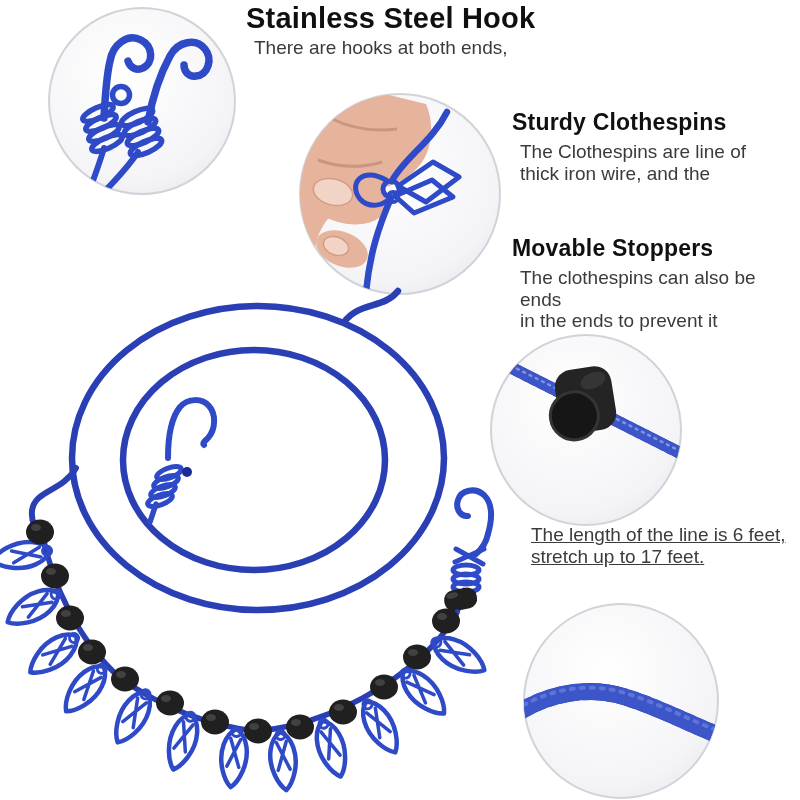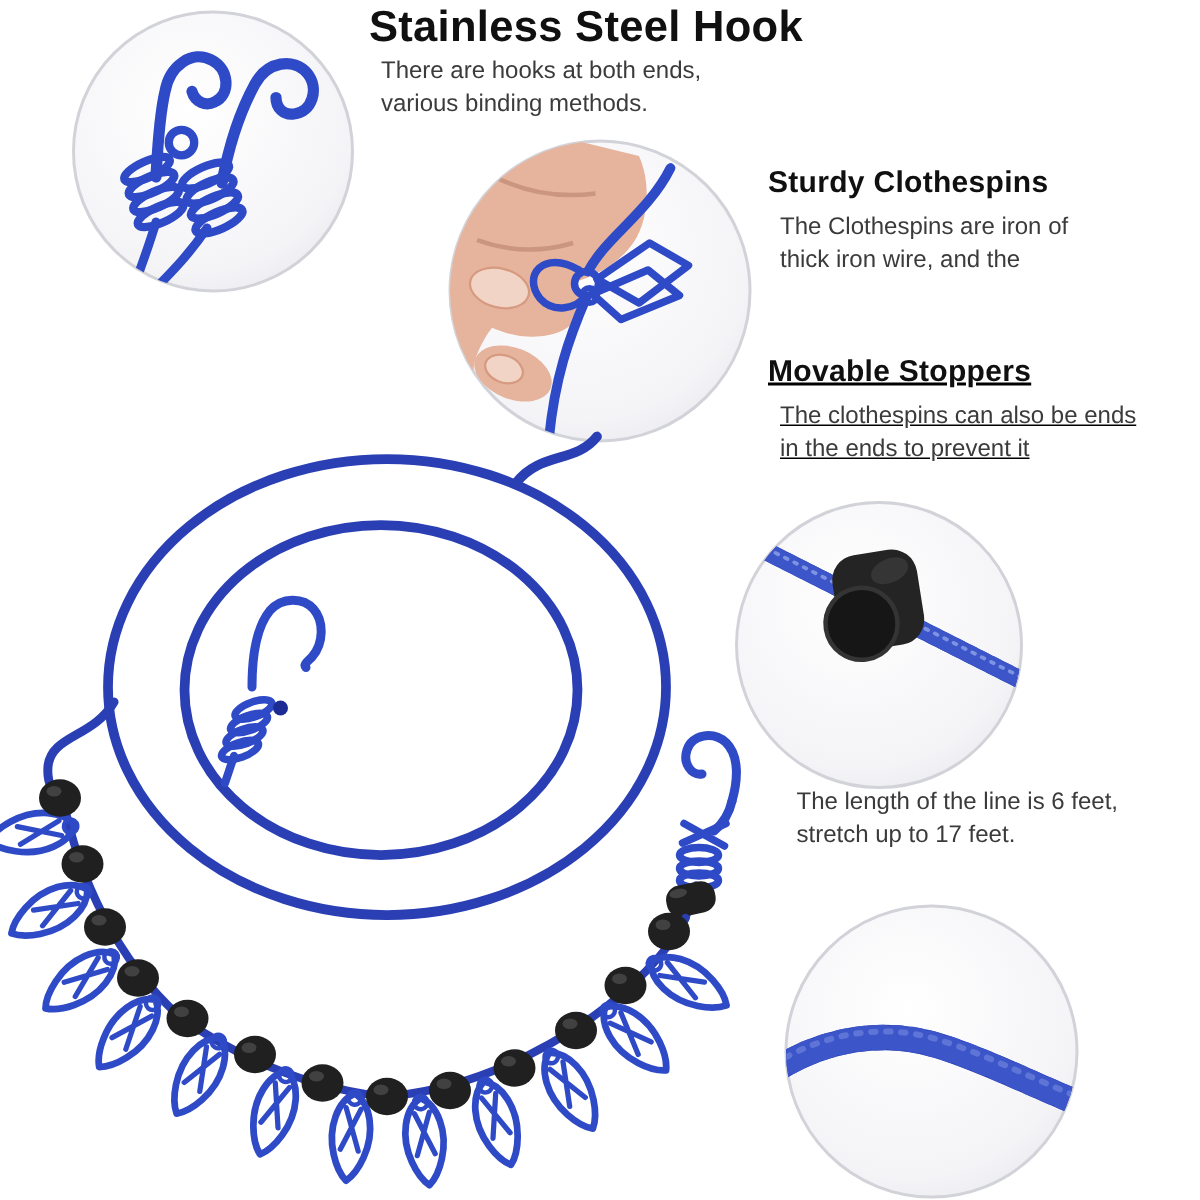--- a/index.html
+++ b/index.html
@@ -8,30 +8,30 @@
     --title-text:#101010; --body-text:#3b3b3b;
     --circle-bg:#f5f5f7; --circle-border:#d2d3d9;
     --skin:#e6b49c; --skin-shadow:#d69a80; --nail:#f2d4c6; --background:#ffffff;
   }
   html,body{margin:0;padding:0;}
   body{width:800px;height:800px;background:var(--background);
        font-family:"Liberation Sans","DejaVu Sans",sans-serif;overflow:hidden;}
   .stage{position:relative;width:800px;height:800px;}
   .stage svg{position:absolute;left:0;top:0;}
   .callout{position:absolute;z-index:5;}
-  .callout-title{font-size:20px;font-weight:700;color:var(--title-text);
+  .callout-title{font-size:23px;font-weight:700;color:var(--title-text);
                  letter-spacing:0.2px;line-height:32px;margin:0;}
-  .callout-body{margin-top:3px;padding-left:8px;font-size:16px;line-height:21.5px;
+  .callout-body{margin-top:3px;padding-left:8px;font-size:19px;line-height:21.5px;
                 color:var(--body-text);}
   #c1{left:246px;top:2px;}
   #c1 .callout-title{font-size:29px;}
   #c2{left:512px;top:106px;}
-  #c3{left:512px;top:232px;text-decoration:underline;}
+  #c3{left:512px;top:232px;}
   #c4{left:529px;top:521px;}
-  #c4 .callout-body{padding-left:2px;}
+  #c4 .callout-body{padding-left:2px;text-decoration:underline;}
 </style>
 </head>
 <body>
 
 <div class="stage">
 
 <svg width="800" height="800" viewBox="0 0 800 800">
   <defs>
     <radialGradient id="cbg" cx="42%" cy="35%" r="75%">
       <stop offset="0%" stop-color="#ffffff"></stop>
@@ -273,28 +273,27 @@
             <ellipse cx="442" cy="616.5" rx="5" ry="3.5" fill="#4a4a4a" opacity="0.8"></ellipse>
           </g>
         </g>
   </g>
 </svg>
 
 <div class="callout" id="c1">
   <h2 class="callout-title">Stainless Steel Hook</h2>
   <div class="callout-body">
     <div>There are hooks at both ends,</div>
-    <div>various binding methods.</div>
   </div>
 </div>
 
 <div class="callout" id="c2">
   <h2 class="callout-title">Sturdy Clothespins</h2>
   <div class="callout-body">
-    <div>The Clothespins are iron of</div>
+    <div>The Clothespins are line of</div>
     <div>thick iron wire, and the</div>
   </div>
 </div>
 
 <div class="callout" id="c3">
   <h2 class="callout-title">Movable Stoppers</h2>
   <div class="callout-body">
     <div>The clothespins can also be ends</div>
     <div>in the ends to prevent it</div>
   </div>

